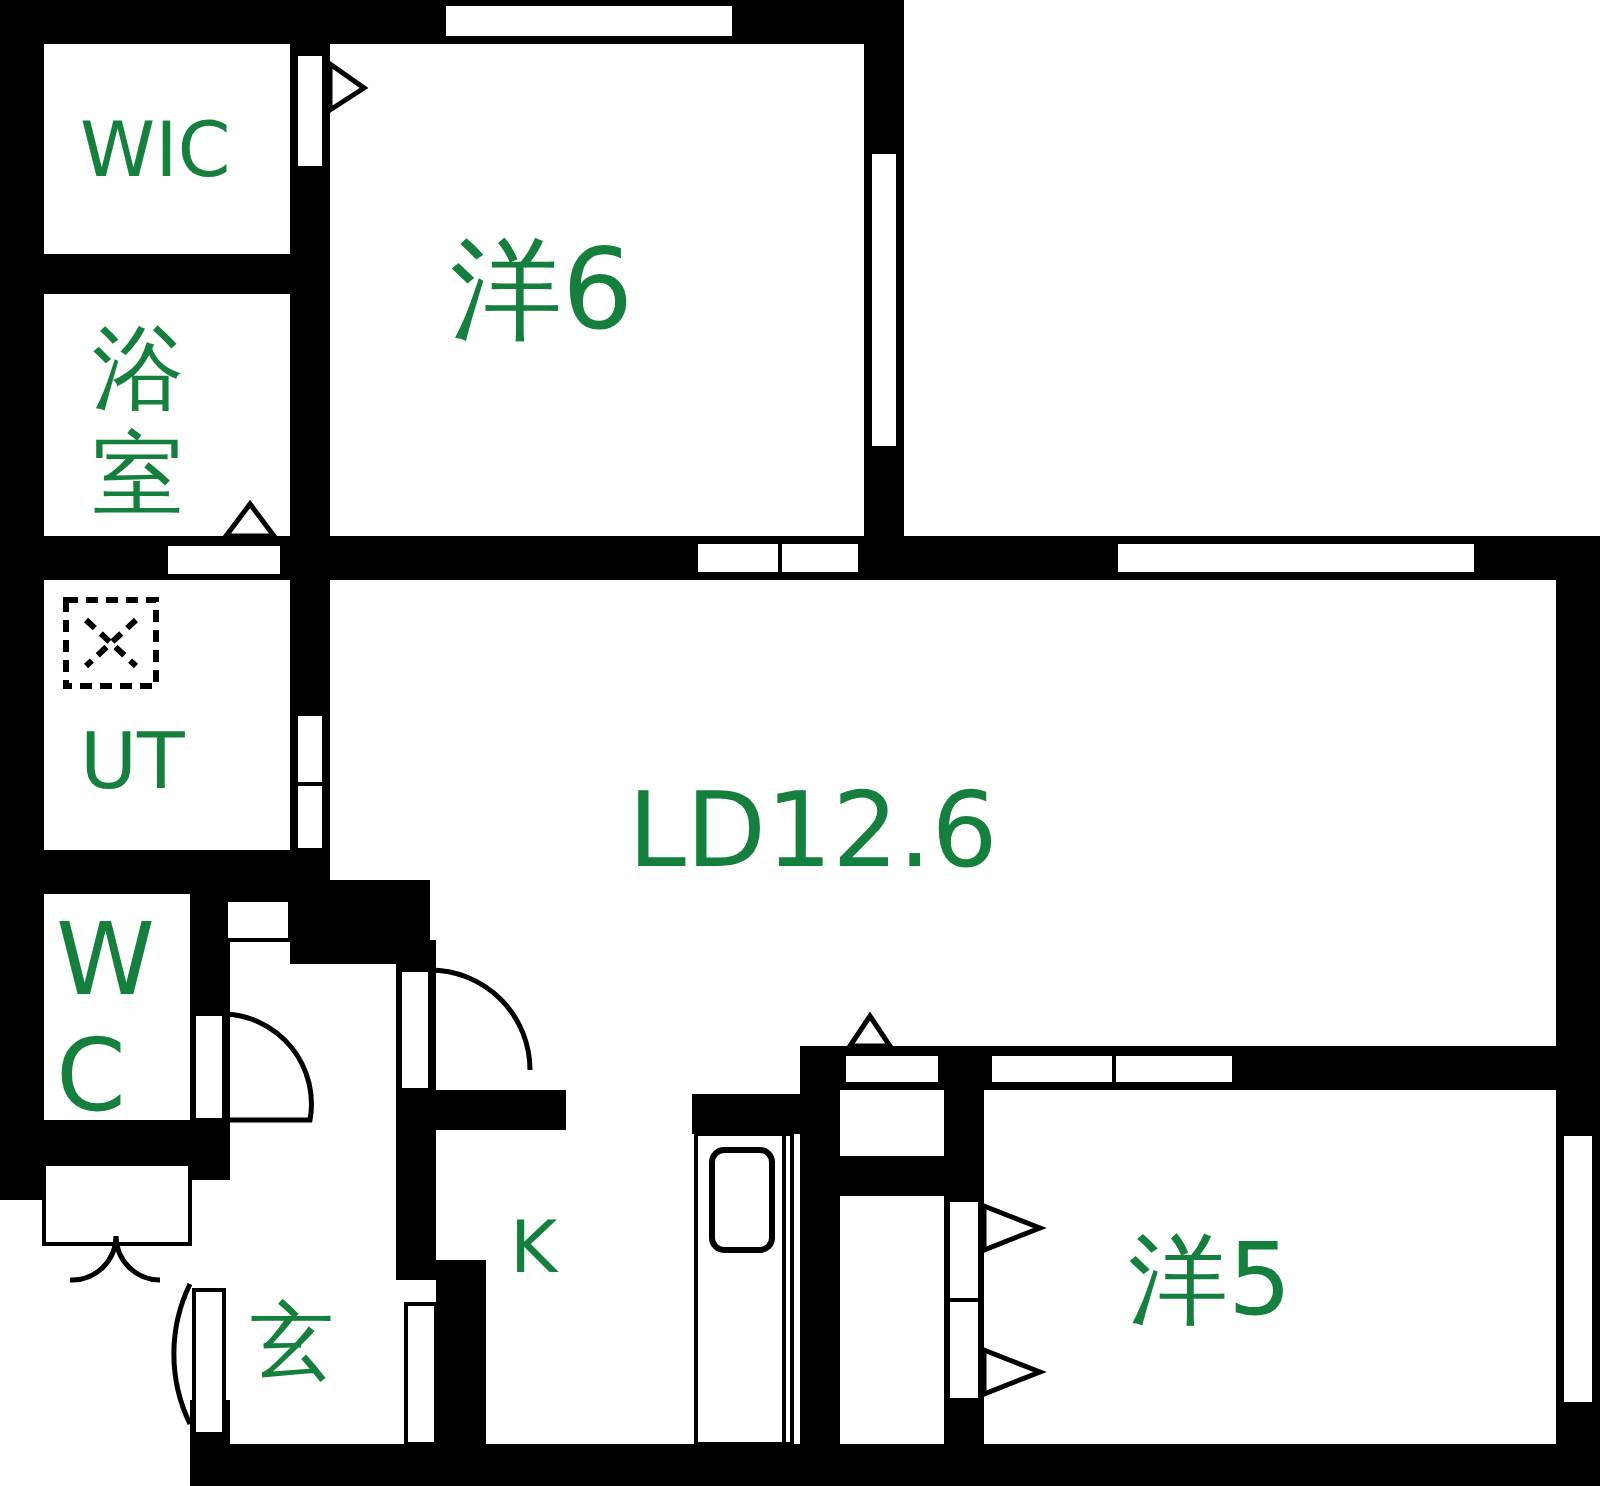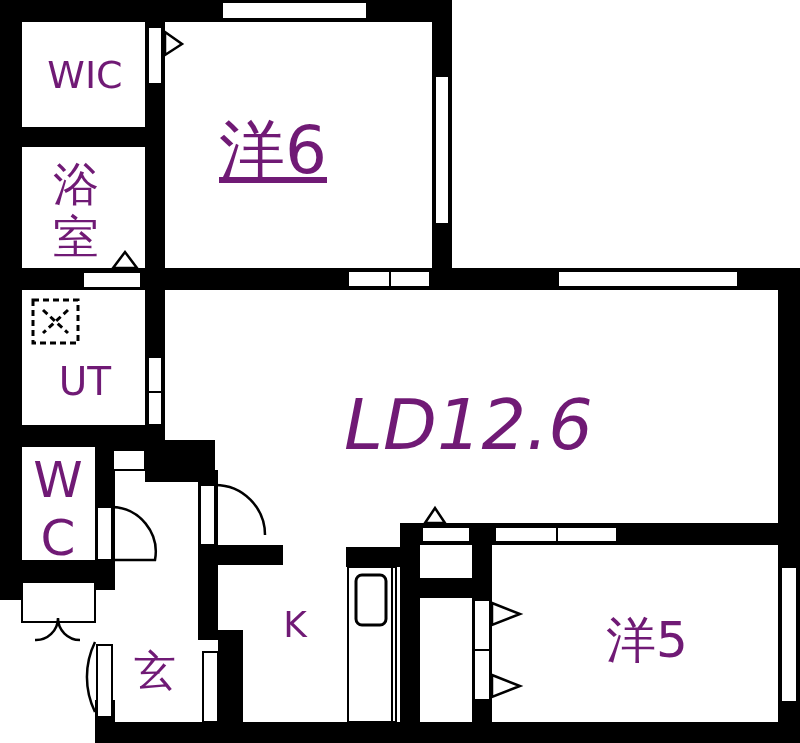--- a/index.html
+++ b/index.html
@@ -1,18 +1,18 @@
 <!DOCTYPE html>
 <html><head>
 <meta charset="utf-8">
 <style>
   html, body { margin:0; padding:0; background:#ffffff; }
   body { width:800px; height:743px; position:relative; overflow:hidden; font-family:"DejaVu Sans", sans-serif; }
   #plan { position:absolute; left:0; top:0; width:800px; height:743px; }
-  .label { position:absolute; color:#701a75; text-align:center; line-height:1; white-space:nowrap; font-family:"DejaVu Sans", sans-serif; }
+  .label { position:absolute; color:#15803d; line-height:1; white-space:nowrap; font-family:"DejaVu Sans", sans-serif; }
   .vert { white-space:normal; width:60px; line-height:1.15; }
 </style>
 </head>
 <body>
 
 <svg id="plan" viewBox="0 0 800 743" xmlns="http://www.w3.org/2000/svg">
 
   <g fill="#000">
 
     <rect x="0" y="0" width="22" height="600"></rect>
@@ -132,23 +132,23 @@
   <div>室</div>
 </div>
 
 <div class="label" style="left:40px; top:362px; font-size:39px; width:90px;">UT</div>
 
 <div class="label vert" style="left:28px; top:452px; font-size:50px;">
   <div>W</div>
   <div>C</div>
 </div>
 
-<div class="label" style="left:208px; top:118px; font-size:66px; width:130px;text-decoration:underline;">洋6</div>
+<div class="label" style="left:225px; top:118px; font-size:56px; width:130px;">洋6</div>
 
-<div class="label" style="left:344px; top:390px; font-size:70px; width:240px;font-style:italic;">LD12.6</div>
+<div class="label" style="left:314px; top:390px; font-size:52px; width:240px;">LD12.6</div>
 
 <div class="label" style="left:255px; top:605px; font-size:36px; width:80px; line-height:1.1;">
   <div>K</div>
 </div>
 
 <div class="label" style="left:125px; top:650px; font-size:42px; width:60px;">玄</div>
 
-<div class="label" style="left:582px; top:615px; font-size:50px; width:130px;">洋5</div>
+<div class="label" style="left:564px; top:615px; font-size:50px; width:130px;">洋5</div>
 
 </body></html>

